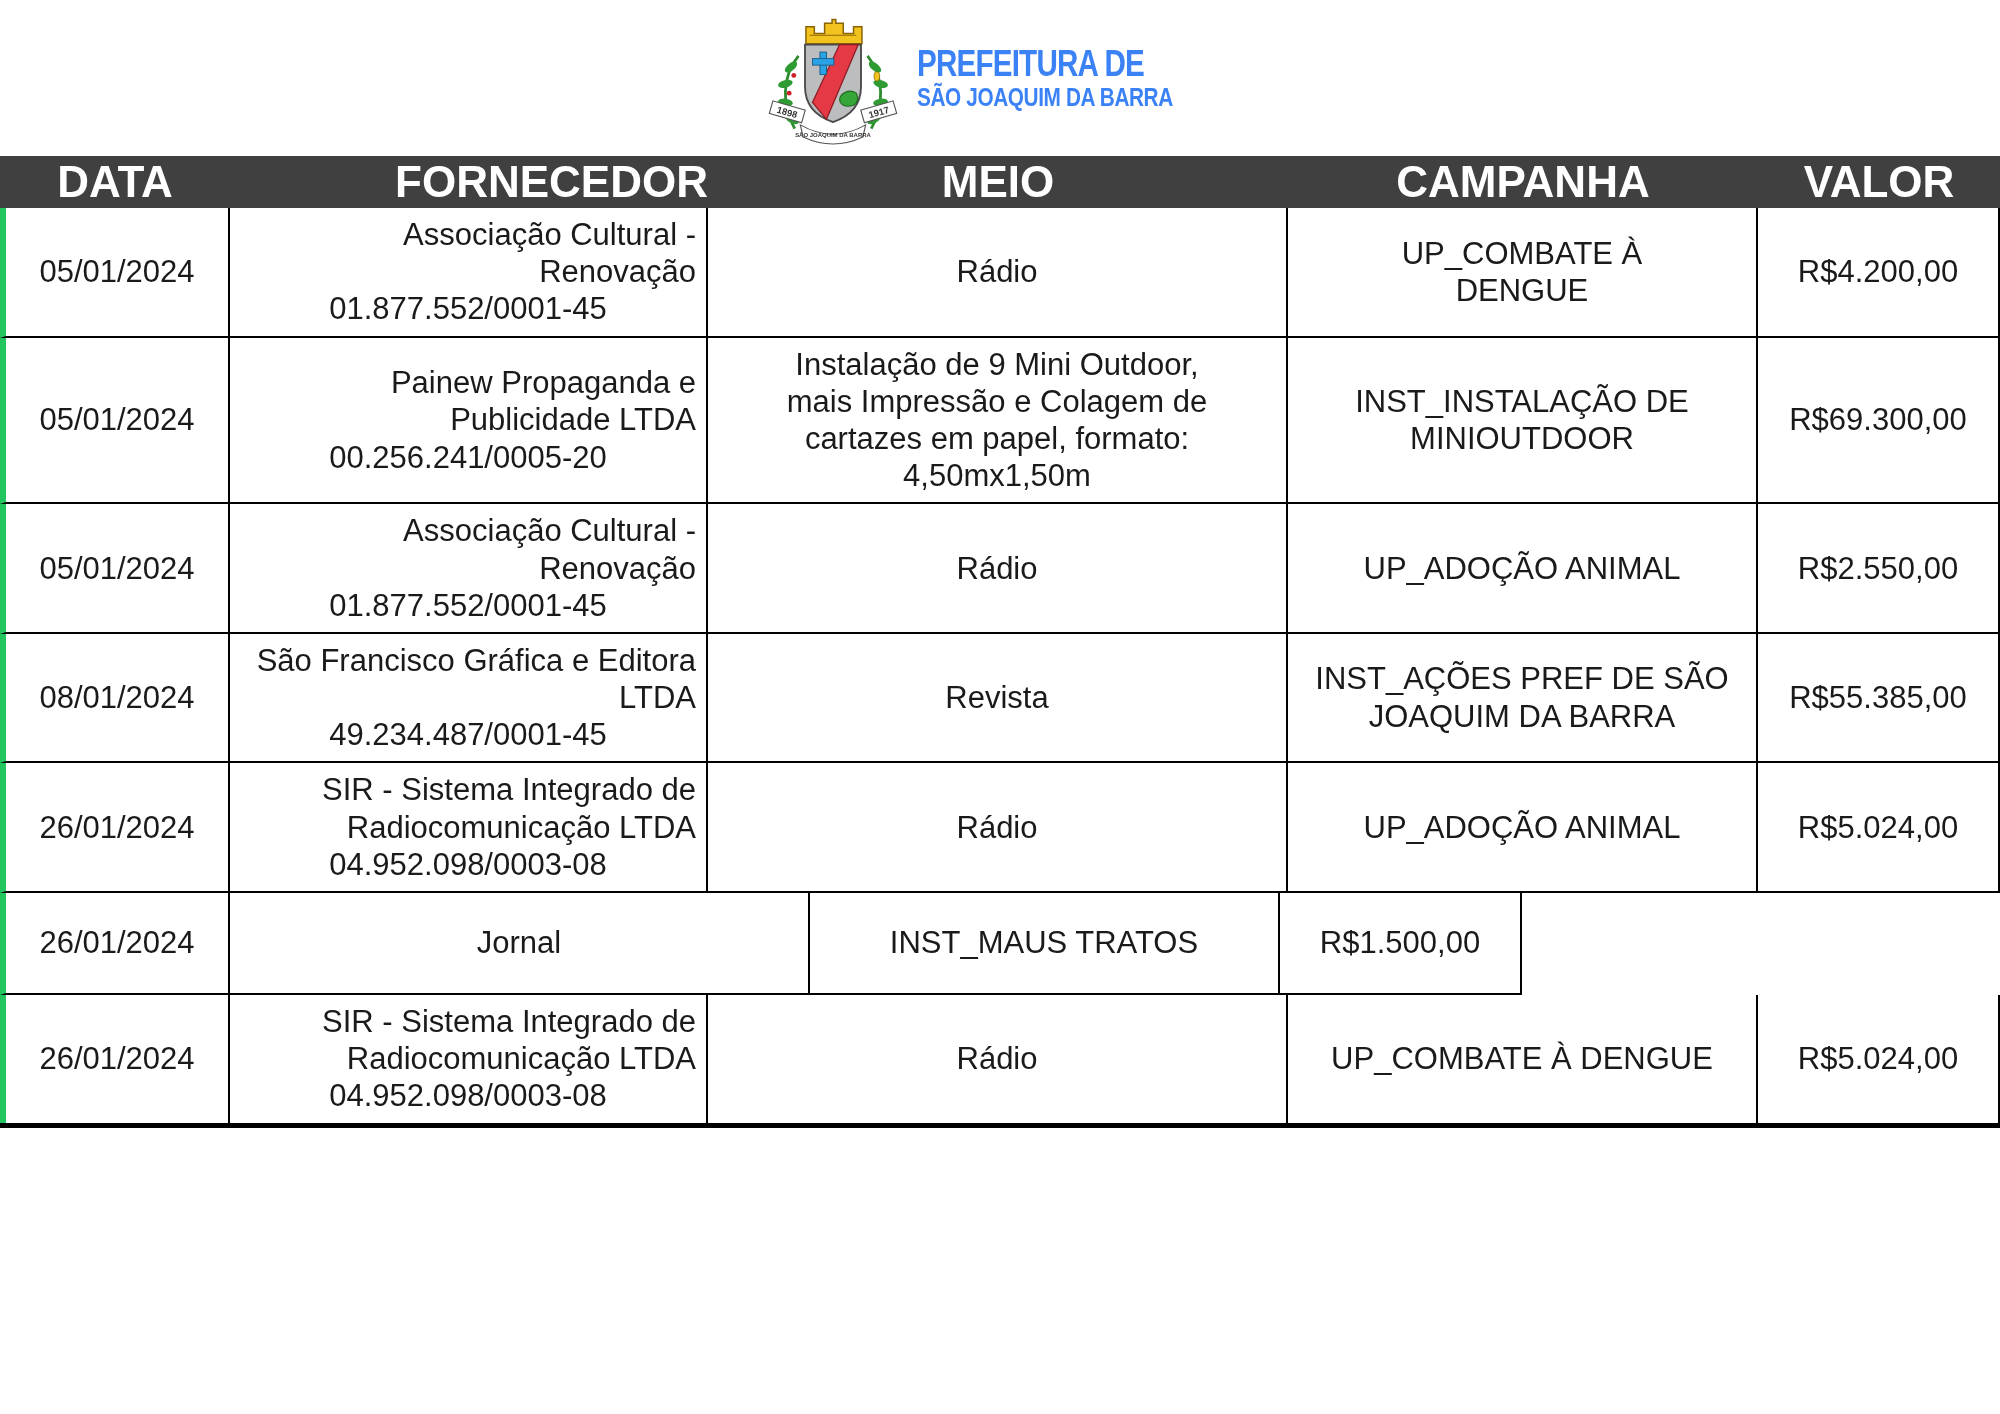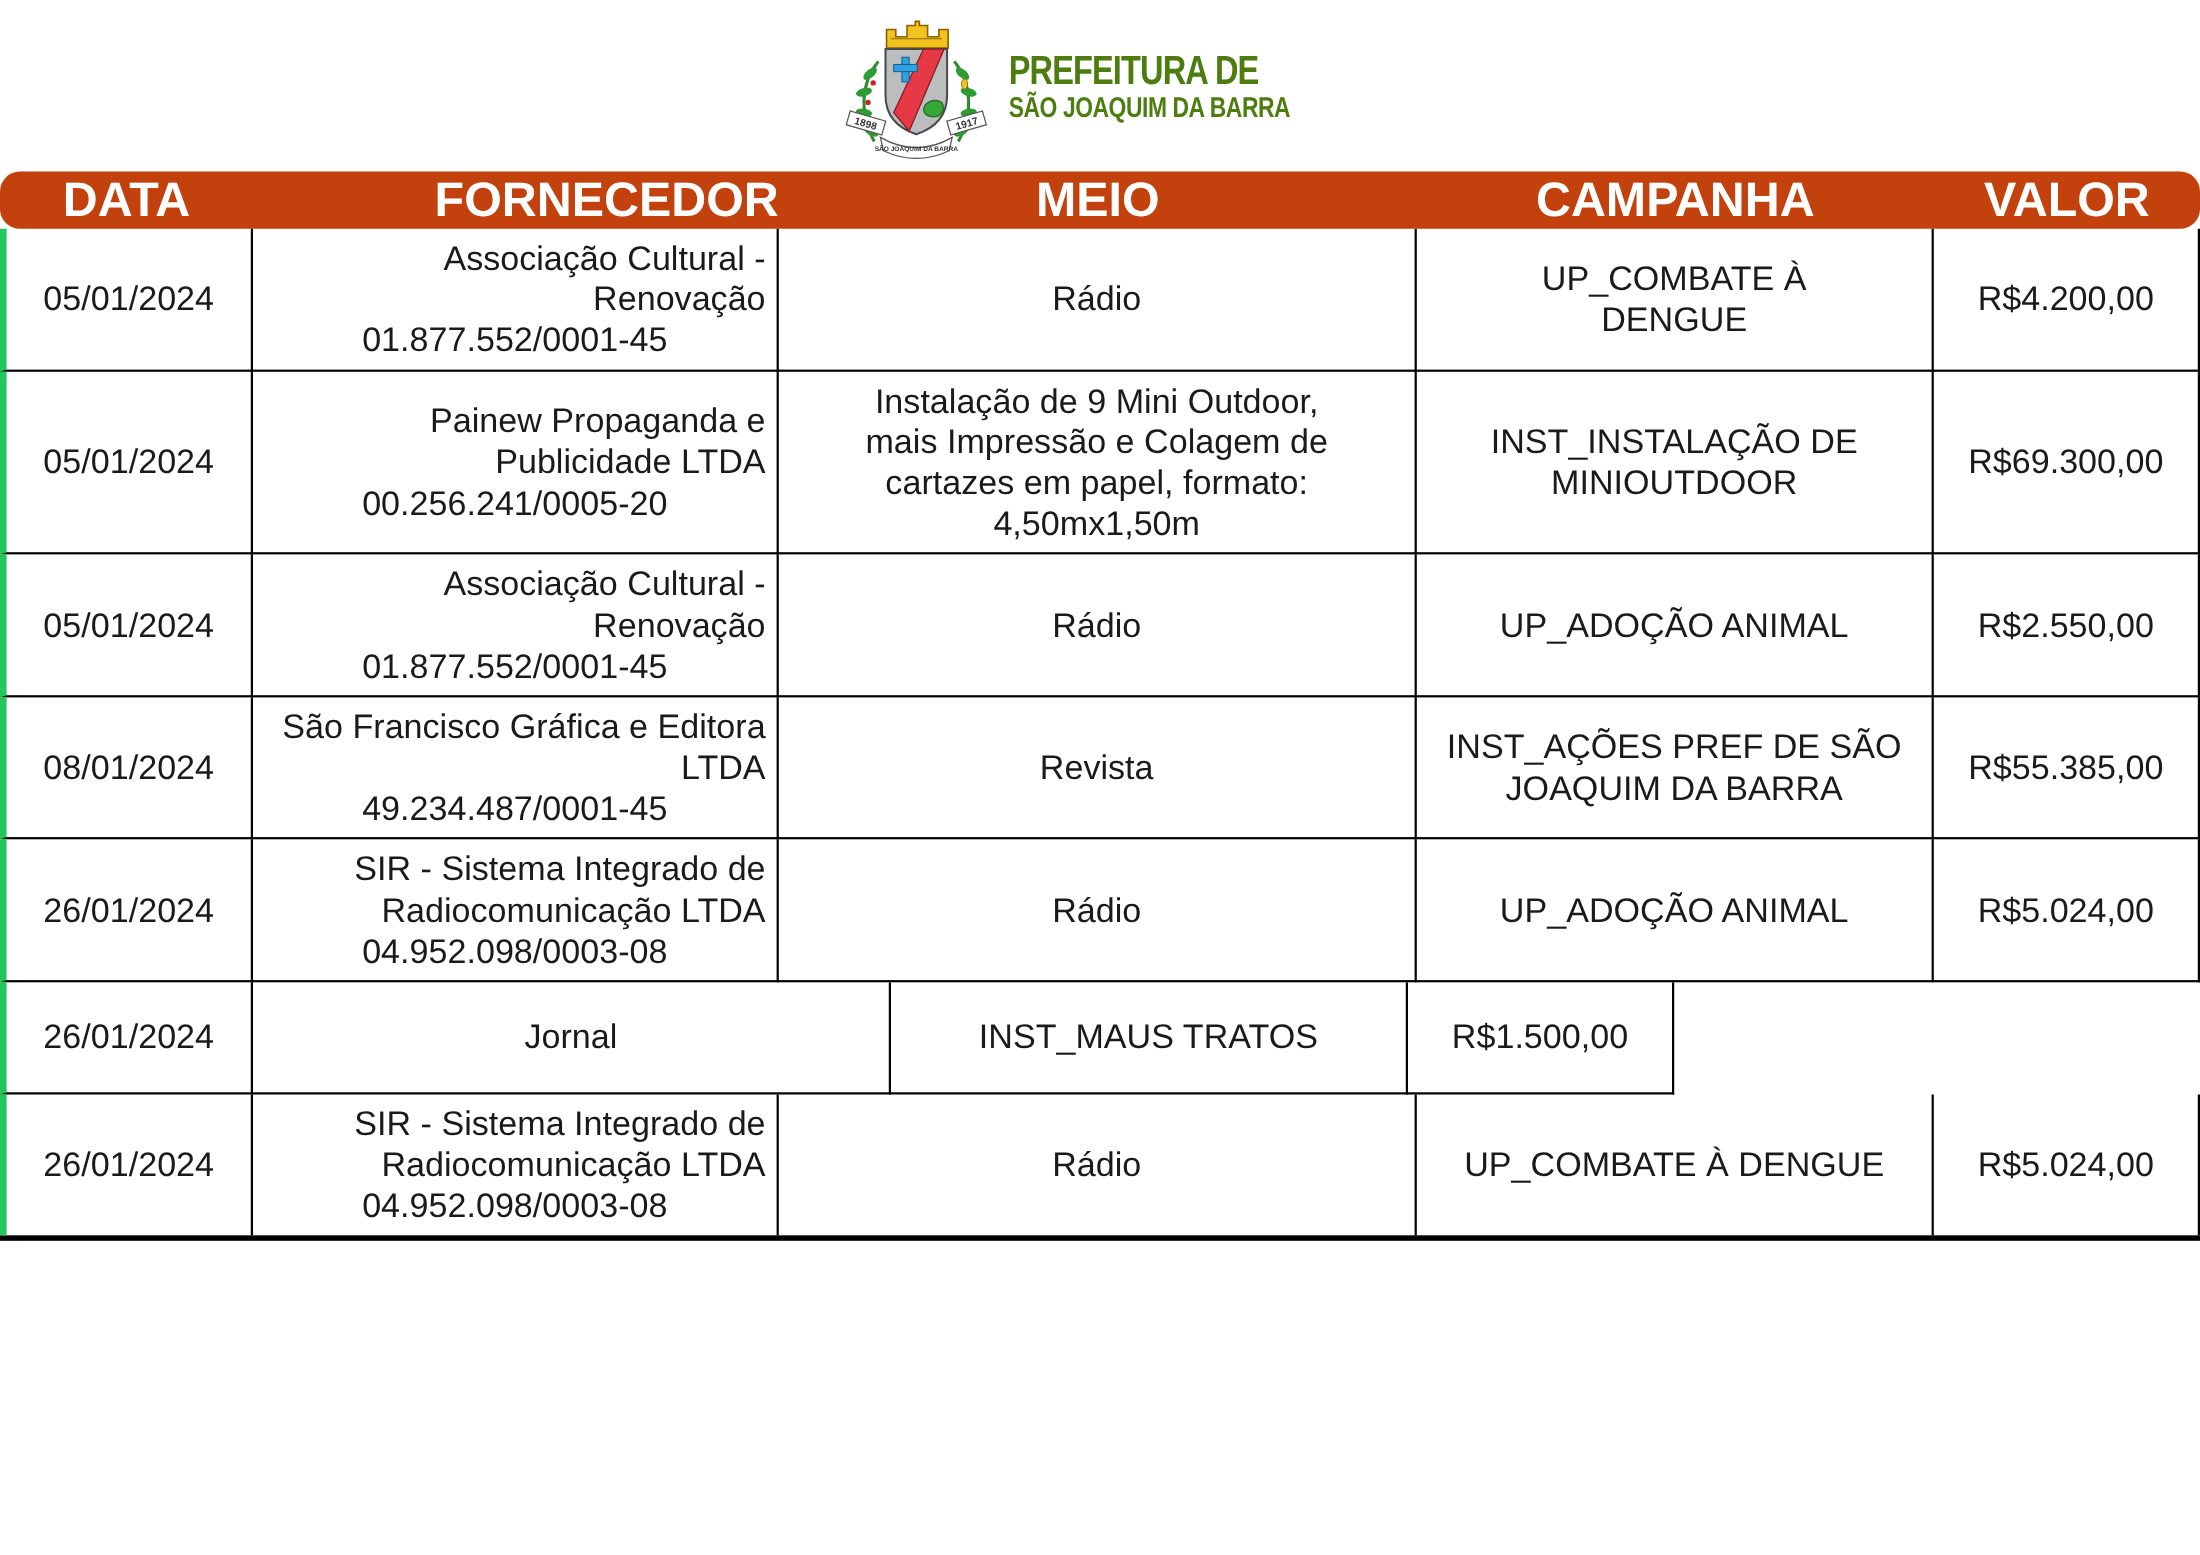--- a/index.html
+++ b/index.html
@@ -98,28 +98,28 @@
           <rect x="106" y="97" width="36" height="14" fill="#ffffff" stroke="#555555" stroke-width="1.2"></rect>
           <text x="124" y="108" text-anchor="middle" font-size="10" font-weight="bold" fill="#333333" font-family="Liberation Sans, sans-serif">1917</text>
         </g>
 
         <g>
           <path d="M40,118 q35,20 70,0 l-3,13 q-32,15 -64,0 z" fill="#ffffff" stroke="#555555" stroke-width="1.2"></path>
           <text x="75" y="131" text-anchor="middle" font-size="6.4" font-weight="bold" fill="#333333" font-family="Liberation Sans, sans-serif">SÃO JOAQUIM DA BARRA</text>
         </g>
       </svg>
     </div>
-    <div class="org-name" style="color: #4d7c0f;">
+    <div class="org-name" style="color: #3b82f6;">
       <div class="org-line1">PREFEITURA DE</div>
       <div class="org-line2">SÃO JOAQUIM DA BARRA</div>
     </div>
   </header>
 
   <main class="table">
-    <div class="thead" id="table-head" style="background: #c2410c; border-radius: 18px;">
+    <div class="thead" id="table-head" style="background: #404040;">
       <div class="th c1">DATA</div>
       <div class="th c2">FORNECEDOR</div>
       <div class="th c3">MEIO</div>
       <div class="th c4">CAMPANHA</div>
       <div class="th c5">VALOR</div>
     </div>
     <div class="tbody" id="table-body">
         <div class="tr">
           <div class="td c1">05/01/2024</div>
           <div class="td c2"><div>Associação Cultural - Renovação</div><div>01.877.552/0001-45</div></div>

